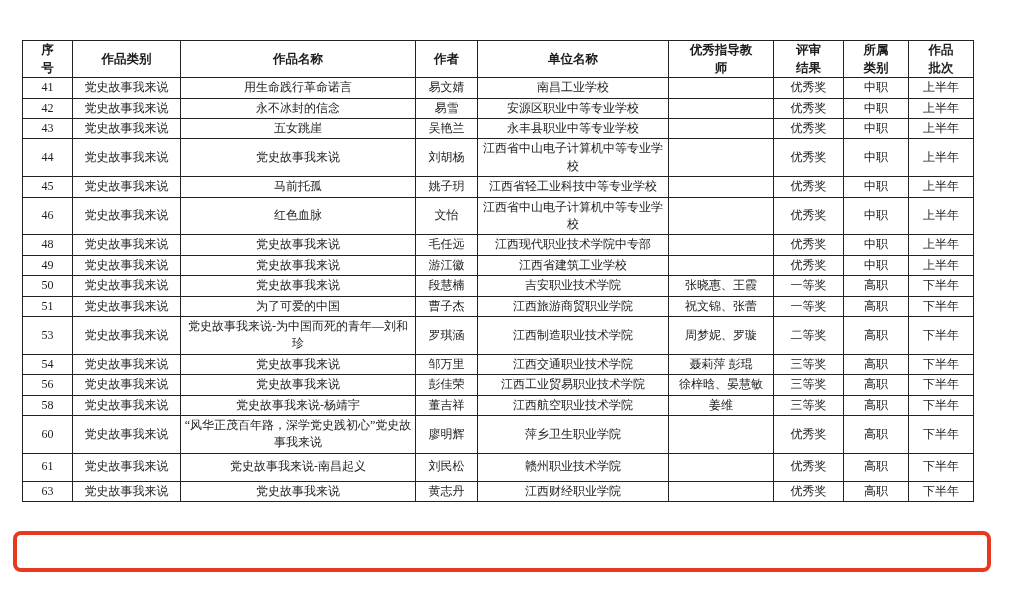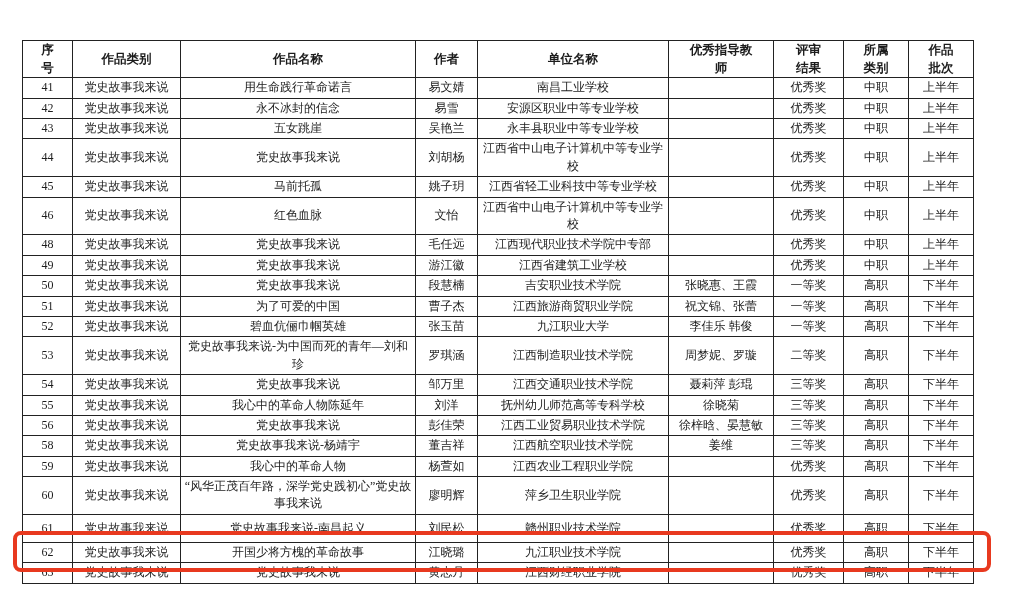--- a/index.html
+++ b/index.html
@@ -192,31 +192,20 @@
           <td>党史故事我来说</td>
           <td>为了可爱的中国</td>
           <td>曹子杰</td>
           <td>江西旅游商贸职业学院</td>
           <td>祝文锦、张蕾</td>
           <td>一等奖</td>
           <td>高职</td>
           <td>下半年</td>
         </tr>
         <tr>
-          <td>52</td>
-          <td>党史故事我来说</td>
-          <td>碧血伉俪巾帼英雄</td>
-          <td>张玉苗</td>
-          <td>九江职业大学</td>
-          <td>李佳乐 韩俊</td>
-          <td>一等奖</td>
-          <td>高职</td>
-          <td>下半年</td>
-        </tr>
-        <tr>
           <td>53</td>
           <td>党史故事我来说</td>
           <td>党史故事我来说-为中国而死的青年—刘和珍</td>
           <td>罗琪涵</td>
           <td>江西制造职业技术学院</td>
           <td>周梦妮、罗璇</td>
           <td>二等奖</td>
           <td>高职</td>
           <td>下半年</td>
         </tr>
@@ -225,31 +214,20 @@
           <td>党史故事我来说</td>
           <td>党史故事我来说</td>
           <td>邹万里</td>
           <td>江西交通职业技术学院</td>
           <td>聂莉萍 彭琨</td>
           <td>三等奖</td>
           <td>高职</td>
           <td>下半年</td>
         </tr>
         <tr>
-          <td>55</td>
-          <td>党史故事我来说</td>
-          <td>我心中的革命人物陈延年</td>
-          <td>刘洋</td>
-          <td>抚州幼儿师范高等专科学校</td>
-          <td>徐晓菊</td>
-          <td>三等奖</td>
-          <td>高职</td>
-          <td>下半年</td>
-        </tr>
-        <tr>
           <td>56</td>
           <td>党史故事我来说</td>
           <td>党史故事我来说</td>
           <td>彭佳荣</td>
           <td>江西工业贸易职业技术学院</td>
           <td>徐梓晗、晏慧敏</td>
           <td>三等奖</td>
           <td>高职</td>
           <td>下半年</td>
         </tr>
@@ -258,58 +236,36 @@
           <td>党史故事我来说</td>
           <td>党史故事我来说-杨靖宇</td>
           <td>董吉祥</td>
           <td>江西航空职业技术学院</td>
           <td>姜维</td>
           <td>三等奖</td>
           <td>高职</td>
           <td>下半年</td>
         </tr>
         <tr>
-          <td>59</td>
-          <td>党史故事我来说</td>
-          <td>我心中的革命人物</td>
-          <td>杨萱如</td>
-          <td>江西农业工程职业学院</td>
-          <td></td>
-          <td>优秀奖</td>
-          <td>高职</td>
-          <td>下半年</td>
-        </tr>
-        <tr>
           <td>60</td>
           <td>党史故事我来说</td>
           <td>“风华正茂百年路，深学党史践初心”党史故事我来说</td>
           <td>廖明辉</td>
           <td>萍乡卫生职业学院</td>
           <td></td>
           <td>优秀奖</td>
           <td>高职</td>
           <td>下半年</td>
         </tr>
         <tr id="highlighted-row">
           <td>61</td>
           <td>党史故事我来说</td>
           <td>党史故事我来说-南昌起义</td>
           <td>刘民松</td>
           <td>赣州职业技术学院</td>
-          <td></td>
-          <td>优秀奖</td>
-          <td>高职</td>
-          <td>下半年</td>
-        </tr>
-        <tr>
-          <td>62</td>
-          <td>党史故事我来说</td>
-          <td>开国少将方槐的革命故事</td>
-          <td>江晓璐</td>
-          <td>九江职业技术学院</td>
           <td></td>
           <td>优秀奖</td>
           <td>高职</td>
           <td>下半年</td>
         </tr>
         <tr>
           <td>63</td>
           <td>党史故事我来说</td>
           <td>党史故事我来说</td>
           <td>黄志丹</td>

